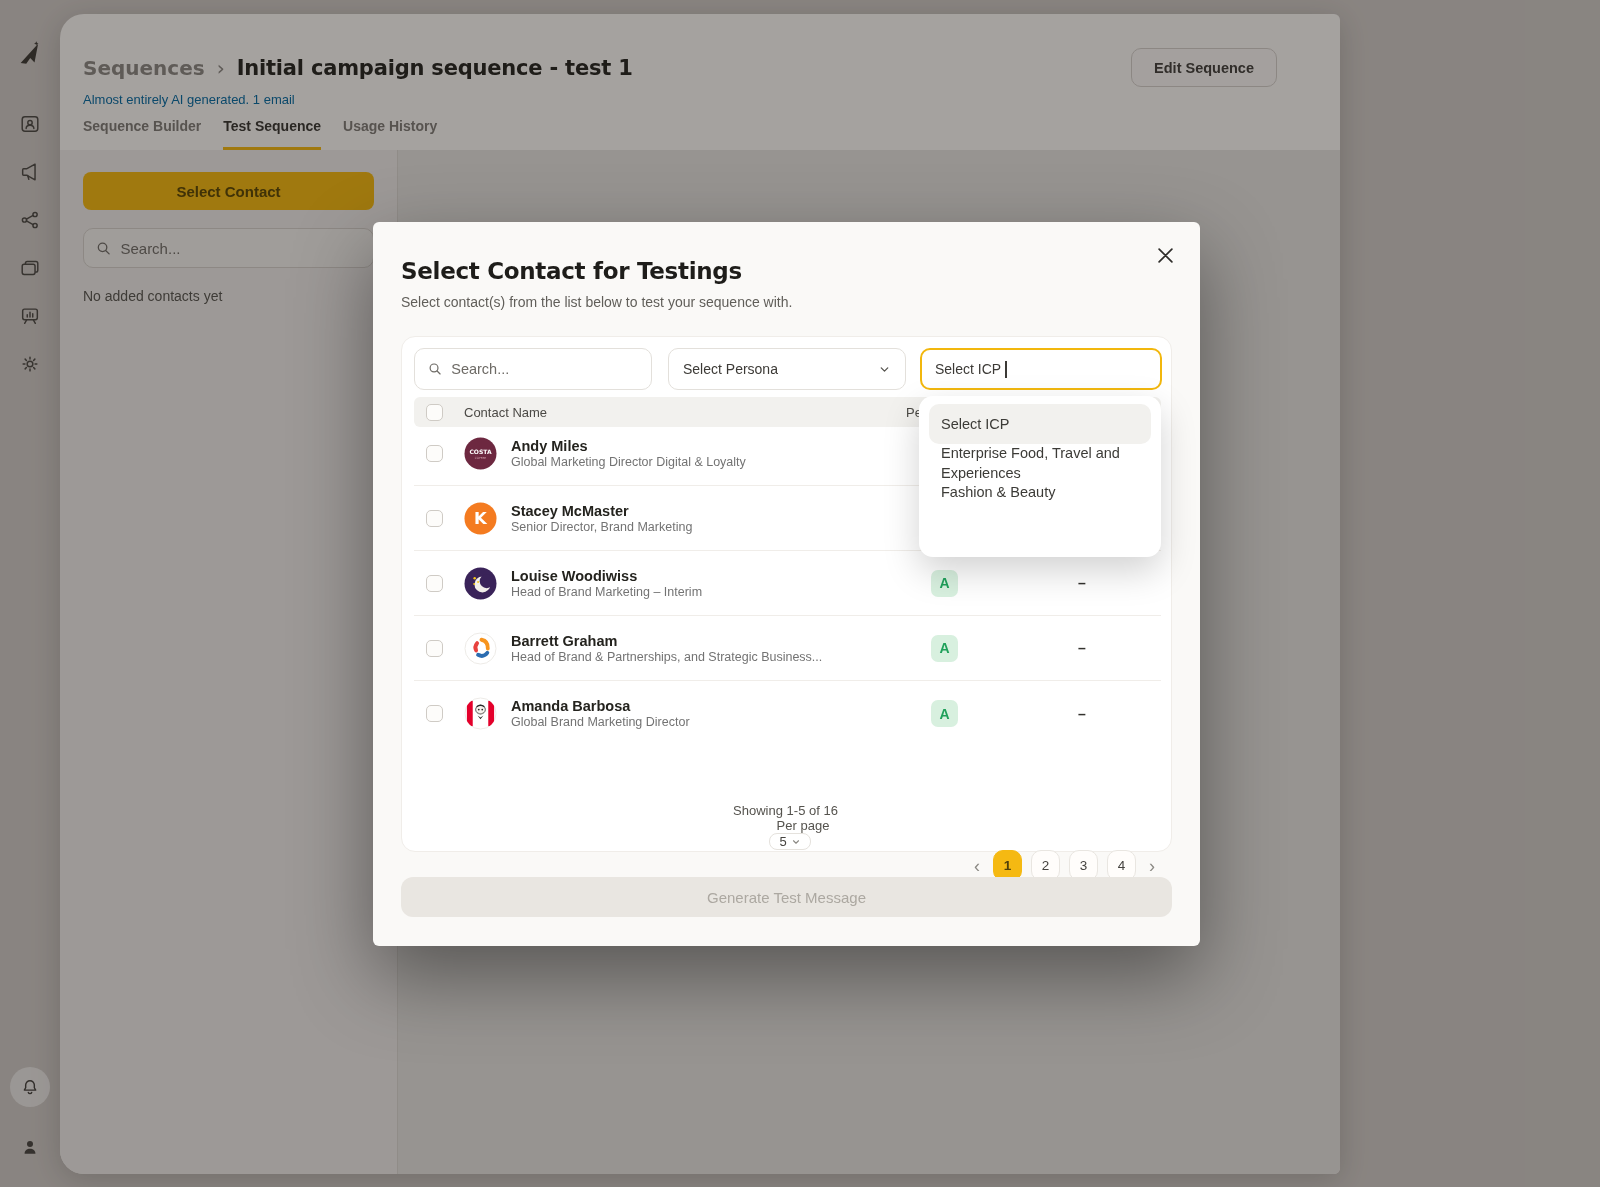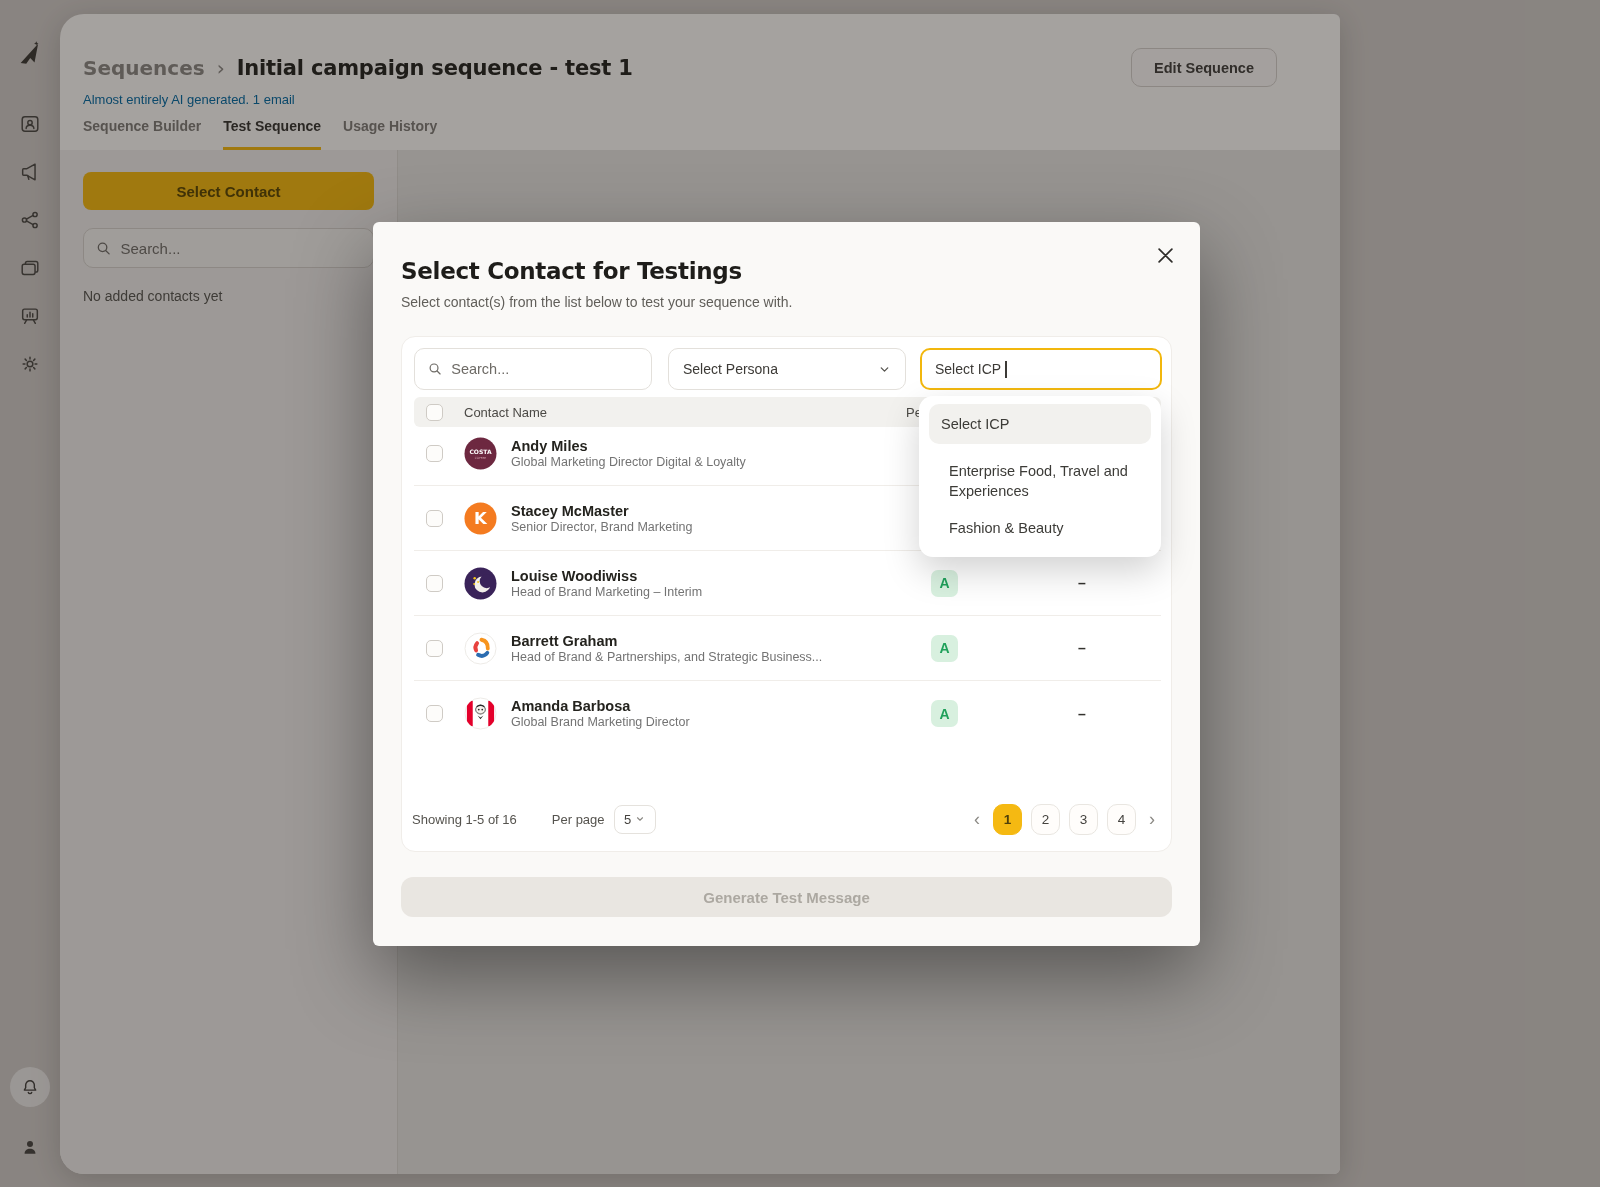--- a/index.html
+++ b/index.html
@@ -66,35 +66,35 @@
   .row { position:relative; height:65px; display:flex; align-items:center; border-bottom:1px solid #F0EDE9; }
   .row:last-child { border-bottom:none; }
   .row .cb { margin-left:12px; }
   .avatar { width:33px; height:33px; margin-left:21px; flex:0 0 auto; }
   .row-text { margin-left:14px; }
   .row-name { font-size:14.5px; font-weight:600; color:#24231E; }
   .row-title { font-size:12.5px; color:#737373; margin-top:1px; }
   .badge { position:absolute; left:517px; width:27px; height:27px; border-radius:7px; background:#D8F0DF; color:#1FA05A; font-size:14px; font-weight:700; display:flex; align-items:center; justify-content:center; }
   .dash { position:absolute; left:664px; font-size:14px; font-weight:700; color:#33322E; }
 
-  .t-footer { position:absolute; left:10px; right:12px; bottom:16px; height:32px; display:flex; align-items:center; }
+  .t-footer { position:absolute; left:10px; right:12px; bottom:16px; height:32px; display:flex; align-items:center;flex-direction:column; }
   .showing { font-size:13px; color:#55534E; }
   .pp-label { font-size:13px; color:#55534E; margin-left:35px; }
   .pp-select { margin-left:9px; width:42px; height:29px; border:1px solid #E5E2DD; border-radius:8px; background:#FFF; display:flex; align-items:center; justify-content:center; gap:4px; font-size:13px; color:#45433F; cursor:pointer; }
   .pager { margin-left:auto; display:flex; align-items:center; gap:9px; }
   .pg-arrow { font-size:18px; color:#8B8984; padding:0 4px; cursor:pointer; line-height:1; }
   .pg { width:29px; height:31px; border-radius:10px; border:1px solid #E9E6E1; background:#FFFDFB; font-size:13.5px; color:#45433F; display:flex; align-items:center; justify-content:center; cursor:pointer; }
   .pg.active { background:#F5B912; border-color:#F5B912; color:#4F400A; font-weight:600; }
 
-  .generate-btn { position:absolute; left:28px; top:655px; width:771px; height:40px; border:none; border-radius:12px; background:#E9E6E1; color:#ACA8A1; font-size:15px; font-weight:700; font-family:inherit; cursor:pointer; }
+  .generate-btn { position:absolute; left:28px; top:655px; width:771px; height:40px; border:none; border-radius:12px; background:#E9E6E1; color:#ACA8A1; font-size:15px; font-weight:400; font-family:inherit; cursor:pointer; }
 
   
   .icp-dd { position:absolute; left:546px; top:174px; width:242px; height:161px; background:#FFFFFF; border-radius:14px; box-shadow:0 14px 36px rgba(0,0,0,0.18); z-index:70; padding-top:8px; }
   .icp-opt0 { margin:0 10px; height:40px; background:#F2F1EE; border-radius:10px; display:flex; align-items:center; padding:0 12px; font-size:14.5px; color:#3C3B37; cursor:pointer; }
-  .icp-opt { padding:18px 20px 0 22px; font-size:14.5px; line-height:1.35; color:#3C3B37; cursor:pointer;margin-left:8px; }
+  .icp-opt { padding:0 20px 0 22px; font-size:14.5px; line-height:1.35; color:#3C3B37; cursor:pointer; }
 
   svg { display:block; }
 </style>
 </head>
 <body>
 
 <div class="rail">
   <div class="rail-logo">
     <svg width="30" height="30" viewBox="0 0 24 24">
       <path d="M4.5 20 L18.5 4.5 L15.6 19.5 L12.2 15.9 L9 20.6 Z" fill="#3B3833"></path>

